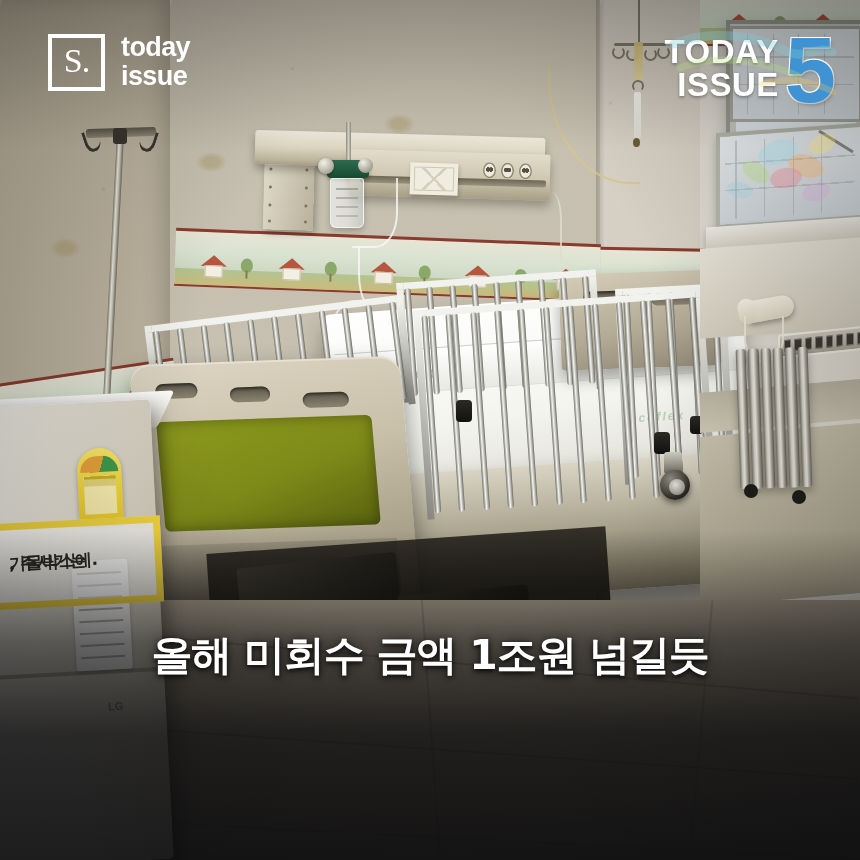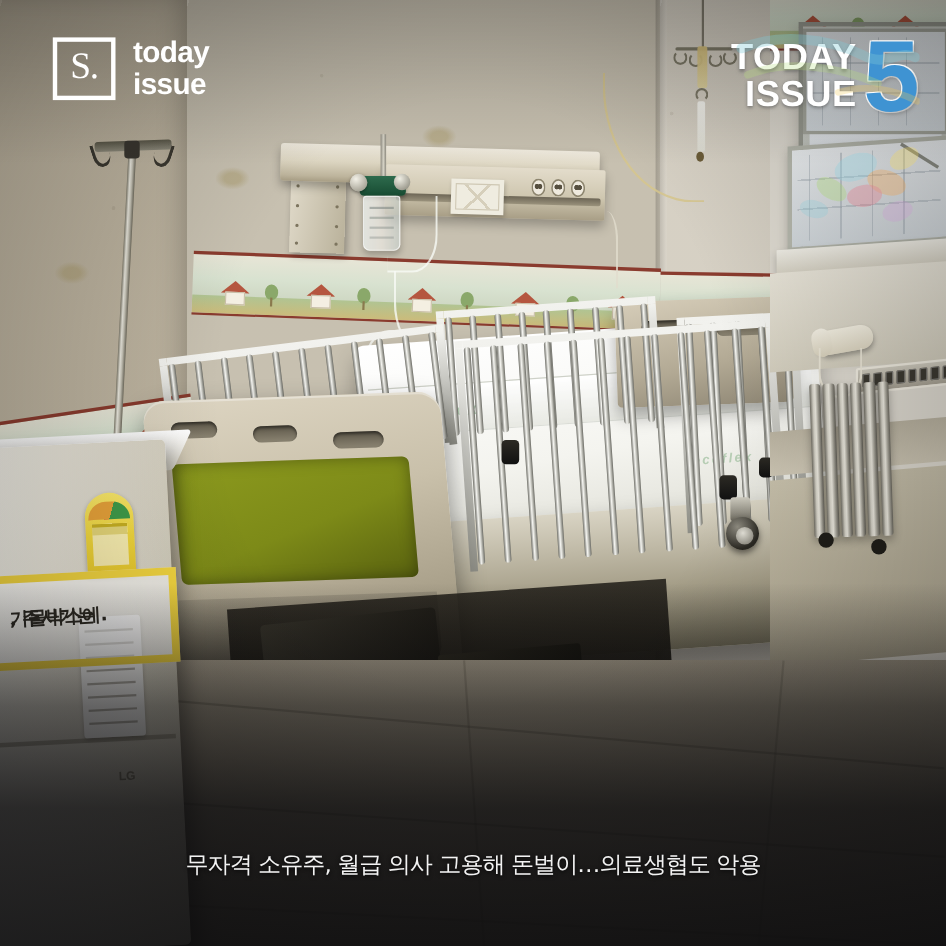--- a/index.html
+++ b/index.html
@@ -781,17 +781,17 @@
       </g>
     </svg>
     <div class="issue-words">
       <span>TODAY</span>
       <span>ISSUE</span>
     </div>
     <div class="issue-num">5</div>
   </div>
 
   <div class="headline">
+    <span>올해 미회수 금액 1조원 넘길듯</span>
   </div>
 
-  <div class="subline">무자격 소유주, 월급 의사 고용해 돈벌이…의료생협도 악용</div>
 
 </div>
 
 </body></html>

